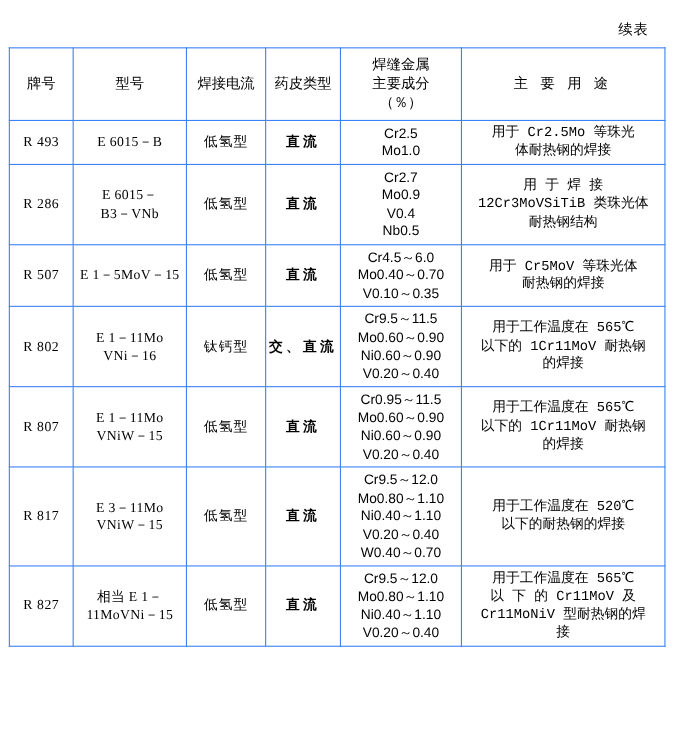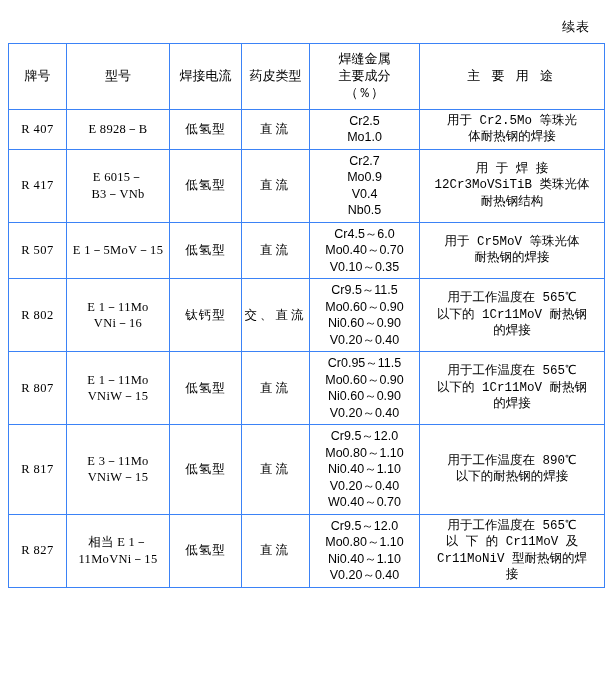--- a/index.html
+++ b/index.html
@@ -60,21 +60,21 @@
   .col-cur    { width: 68px; }
   .col-comp   { width: 110px; }
   .col-use    { width: 185px; }
 
   .hdr-use {
     letter-spacing: 4px;
   }
   .cell-code { font-size: 12.5px; letter-spacing: 0.5px; }
   .cell-model { font-size: 12.5px; letter-spacing: 0.3px; }
   .cell-coat { font-size: 12.5px; letter-spacing: 1px; }
-  .cell-cur { font-size: 12.5px; letter-spacing: 3px; }
+  .cell-cur { font-size: 12.5px; letter-spacing: 3px; font-weight: bold; }
   .cell-comp {
     font-size: 11.5px;
     text-align: center;
     line-height: 1.45;
     font-family: Liberation Sans, sans-serif;
   }
   .cell-use {
     font-size: 12px;
     text-align: left;
     line-height: 1.45;
@@ -107,31 +107,31 @@
         <th class="multiline">焊接电流</th>
         <th class="multiline">药皮类型</th>
         <th class="multiline">焊缝金属
 主要成分
 （％）</th>
         <th class="multiline hdr-use">主 要 用 途</th>
       </tr>
     </thead>
     <tbody>
       <tr>
-        <td class="cell-code multiline">R 407</td>
-        <td class="cell-model multiline">E 8928－B</td>
+        <td class="cell-code multiline">R 493</td>
+        <td class="cell-model multiline">E 6015－B</td>
         <td class="cell-coat multiline">低氢型</td>
         <td class="cell-cur multiline">直流</td>
         <td class="cell-comp multiline">Cr2.5
 Mo1.0</td>
         <td class="cell-use multiline">用于 Cr2.5Mo 等珠光
 体耐热钢的焊接</td>
       </tr>
       <tr>
-        <td class="cell-code multiline">R 417</td>
+        <td class="cell-code multiline">R 286</td>
         <td class="cell-model multiline">E 6015－
 B3－VNb</td>
         <td class="cell-coat multiline">低氢型</td>
         <td class="cell-cur multiline">直流</td>
         <td class="cell-comp multiline">Cr2.7
 Mo0.9
 V0.4
 Nb0.5</td>
         <td class="cell-use multiline">用 于 焊 接
 12Cr3MoVSiTiB 类珠光体
@@ -180,21 +180,21 @@
         <td class="cell-code multiline">R 817</td>
         <td class="cell-model multiline">E 3－11Mo
 VNiW－15</td>
         <td class="cell-coat multiline">低氢型</td>
         <td class="cell-cur multiline">直流</td>
         <td class="cell-comp multiline">Cr9.5～12.0
 Mo0.80～1.10
 Ni0.40～1.10
 V0.20～0.40
 W0.40～0.70</td>
-        <td class="cell-use multiline">用于工作温度在 890℃
+        <td class="cell-use multiline">用于工作温度在 520℃
 以下的耐热钢的焊接</td>
       </tr>
       <tr>
         <td class="cell-code multiline">R 827</td>
         <td class="cell-model multiline">相当 E 1－
 11MoVNi－15</td>
         <td class="cell-coat multiline">低氢型</td>
         <td class="cell-cur multiline">直流</td>
         <td class="cell-comp multiline">Cr9.5～12.0
 Mo0.80～1.10

